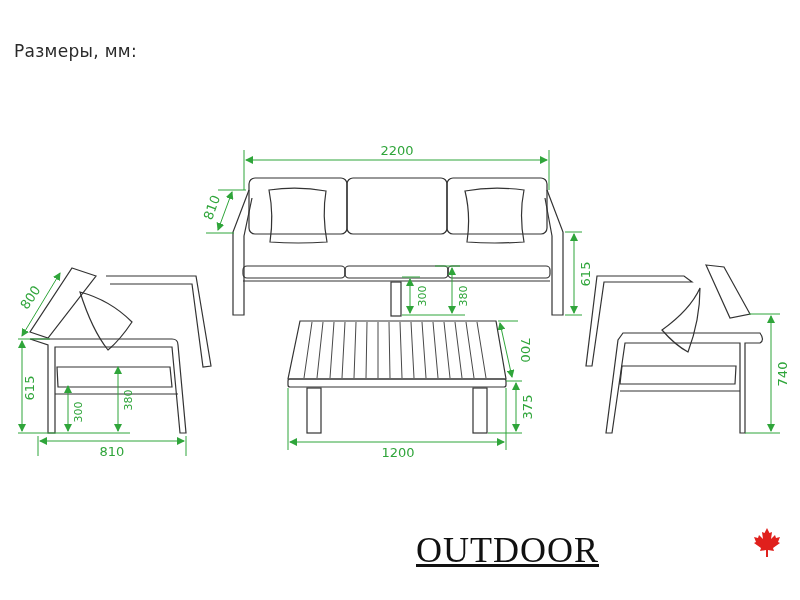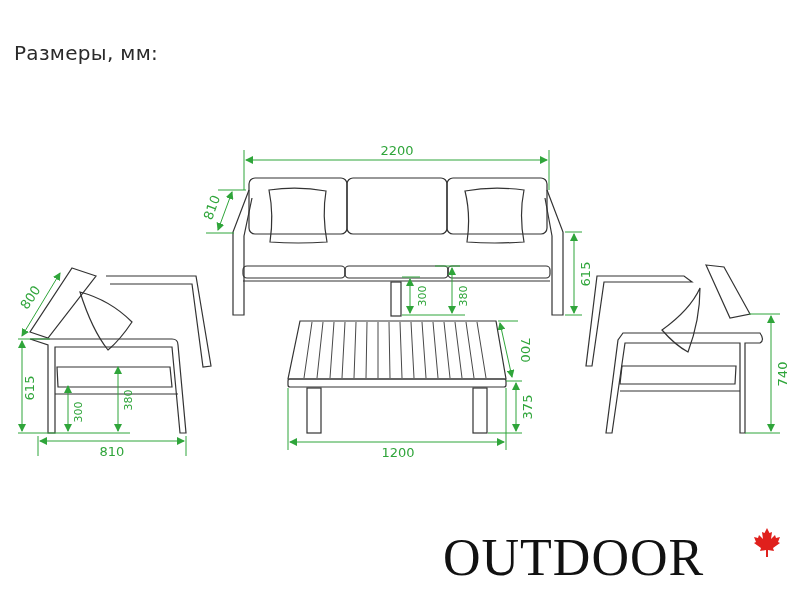--- a/index.html
+++ b/index.html
@@ -1,20 +1,20 @@
 <!DOCTYPE html>
 <html><head>
 <meta charset="utf-8">
 <style>
   html, body { margin:0; padding:0; background:#ffffff; }
   body { width:800px; height:600px; position:relative; overflow:hidden; font-family:"DejaVu Sans", sans-serif; }
-  .title { position:absolute; left:14px; top:41px; font-size:20px; color:#2a2a2a; letter-spacing:0.3px; }
+  .title { position:absolute; left:14px; top:41px; font-size:17px; color:#2a2a2a; letter-spacing:0.3px; }
   svg.diagram { position:absolute; left:0; top:0; }
   .dim { font-family:"DejaVu Sans", sans-serif; font-size:13px; fill:#2fa53a; }
-  .logo { position:absolute; left:443px; top:532px; font-family:"Liberation Serif", serif; font-size:52px; color:#111; letter-spacing:1px; font-weight:normal; line-height:1; }
+  .logo { position:absolute; left:416px; top:532px; font-family:"Liberation Serif", serif; font-size:36px; color:#111; letter-spacing:1px; font-weight:normal; line-height:1;text-decoration:underline; }
   .leaf { position:absolute; left:752px; top:527px; }
 </style>
 </head>
 <body>
 
 <div class="title">Размеры, мм:</div>
 
 <svg class="diagram" width="800" height="600" viewBox="0 0 800 600">
   <defs>
     <marker id="arr" markerWidth="8" markerHeight="8" refX="7" refY="4" orient="auto-start-reverse" markerUnits="userSpaceOnUse">

